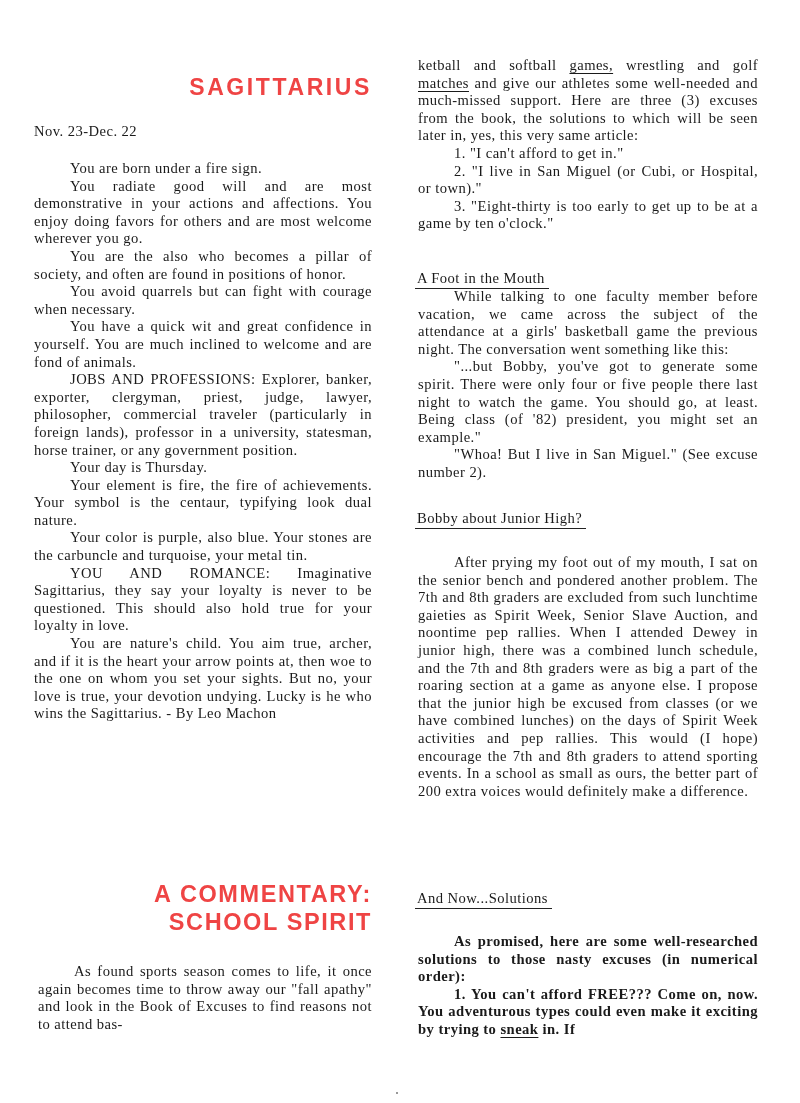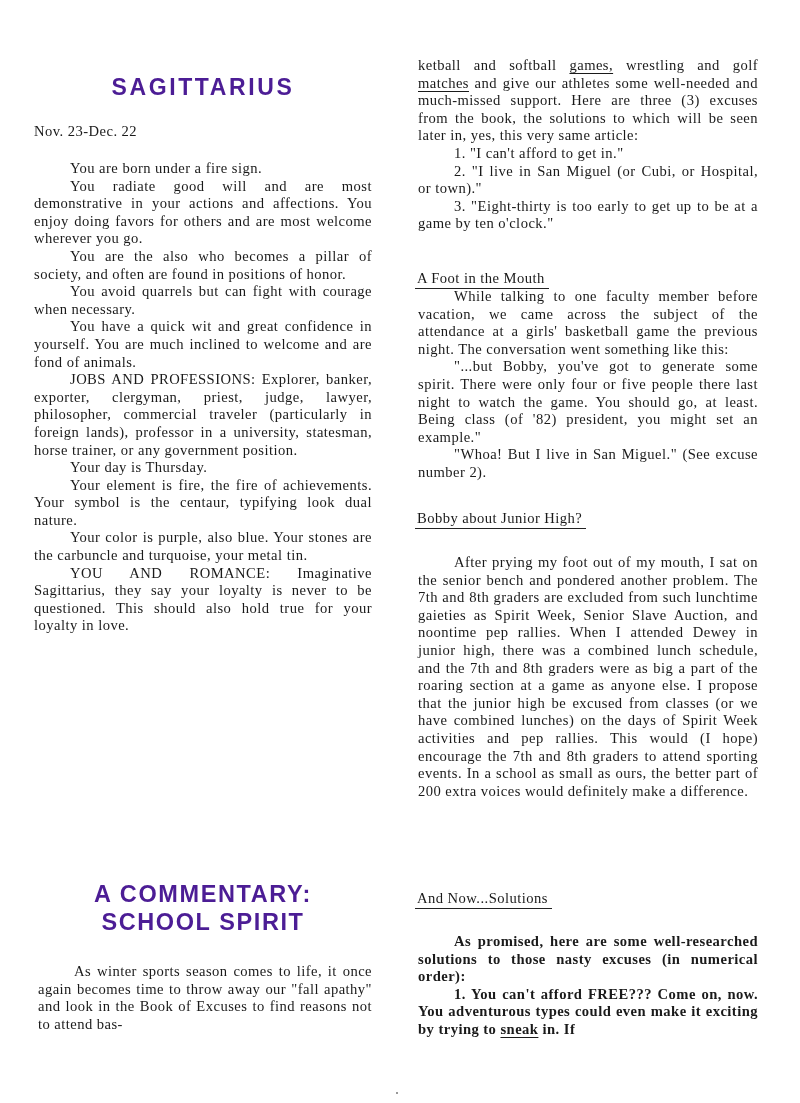--- a/index.html
+++ b/index.html
@@ -1,20 +1,20 @@
 <!DOCTYPE html>
 <html><head>
 <meta charset="utf-8">
 <style>
   html, body { margin: 0; padding: 0; background: #ffffff; }
   body { width: 800px; height: 1103px; position: relative; overflow: hidden; color: #1a1a1a; }
   .col { position: absolute; font-family: "Liberation Serif", "DejaVu Serif", serif; font-size: 14.6px; line-height: 17.6px; letter-spacing: 0.45px; }
   p { margin: 0; text-align: justify; }
   p.ind { text-indent: 36px; }
-  .h-big { font-family: "Liberation Sans", "DejaVu Sans", sans-serif; font-weight: bold; color: #4c1d95; text-align: center; letter-spacing: 2px; margin: 0; }
+  .h-big { font-family: "Liberation Sans", "DejaVu Sans", sans-serif; font-weight: bold; color: #ef4444; text-align: right; letter-spacing: 2px; margin: 0; }
   .sag-title { position: absolute; left: 34px; width: 338px; top: 74px; font-size: 23px; letter-spacing: 2.6px; }
   .date { position: absolute; left: 34px; top: 123px; font-family: "Liberation Serif", "DejaVu Serif", serif; font-size: 14.6px; letter-spacing: 0.45px; }
   .sag-body { position: absolute; left: 34px; top: 160px; width: 338px; }
   .com-title { position: absolute; left: 34px; width: 338px; top: 880px; font-size: 23.5px; line-height: 28px; letter-spacing: 1.6px; }
   .com-body { position: absolute; left: 38px; top: 963px; width: 334px; }
   .r-top { position: absolute; left: 418px; top: 57px; width: 340px; }
   .sub { display: inline-block; border-bottom: 1.2px solid #222; padding: 0 4px 0 2px; margin-left: -3px; }
   .r-foot-h { position: absolute; left: 418px; top: 270px; text-decoration: underline; }
   .r-foot { position: absolute; left: 418px; top: 288px; width: 340px; }
   .r-jr-h { position: absolute; left: 418px; top: 510px; }
@@ -34,29 +34,30 @@
   <p class="ind">You are born under a fire sign.</p>
   <p class="ind">You radiate good will and are most demonstrative in your actions and affections. You enjoy doing favors for others and are most welcome wherever you go.</p>
   <p class="ind">You are the also who becomes a pillar of society, and often are found in positions of honor.</p>
   <p class="ind">You avoid quarrels but can fight with courage when necessary.</p>
   <p class="ind">You have a quick wit and great confidence in yourself. You are much inclined to welcome and are fond of animals.</p>
   <p class="ind">JOBS AND PROFESSIONS: Explorer, banker, exporter, clergyman, priest, judge, lawyer, philosopher, commercial traveler (particularly in foreign lands), professor in a university, statesman, horse trainer, or any government position.</p>
   <p class="ind">Your day is Thursday.</p>
   <p class="ind">Your element is fire, the fire of achievements. Your symbol is the centaur, typifying look dual nature.</p>
   <p class="ind">Your color is purple, also blue. Your stones are the carbuncle and turquoise, your metal tin.</p>
   <p class="ind">YOU AND ROMANCE: Imaginative Sagittarius, they say your loyalty is never to be questioned. This should also hold true for your loyalty in love.</p>
+  <p class="ind">You are nature's child. You aim true, archer, and if it is the heart your arrow points at, then woe to the one on whom you set your sights. But no, your love is true, your devotion undying. Lucky is he who wins the Sagittarius.  - By Leo Machon</p>
 </div>
 
 <h2 class="h-big com-title">
   <span>A COMMENTARY:</span><br>
   <span>SCHOOL SPIRIT</span>
 </h2>
 
 <div class="col com-body">
-  <p class="ind">As winter sports season comes to life, it once again becomes time to throw away our "fall apathy" and look in the Book of Excuses to find reasons not to attend bas-</p>
+  <p class="ind">As found sports season comes to life, it once again becomes time to throw away our "fall apathy" and look in the Book of Excuses to find reasons not to attend bas-</p>
 </div>
 
 <div class="col r-top">
   <p><span>ketball and softball </span><span class="ul">games,</span><span> wrestling and golf </span><span class="ul">matches</span><span> and give our athletes some well-needed and much-missed support. Here are three (3) excuses from the book, the solutions to which will be seen later in, yes, this very same article:</span></p>
   <p class="ind">1. "I can't afford to get in."</p>
   <p class="ind">2. "I live in San Miguel (or Cubi, or Hospital, or town)."</p>
   <p class="ind">3. "Eight-thirty is too early to get up to be at a game by ten o'clock."</p>
 </div>
 
 <div class="col r-foot-h">

